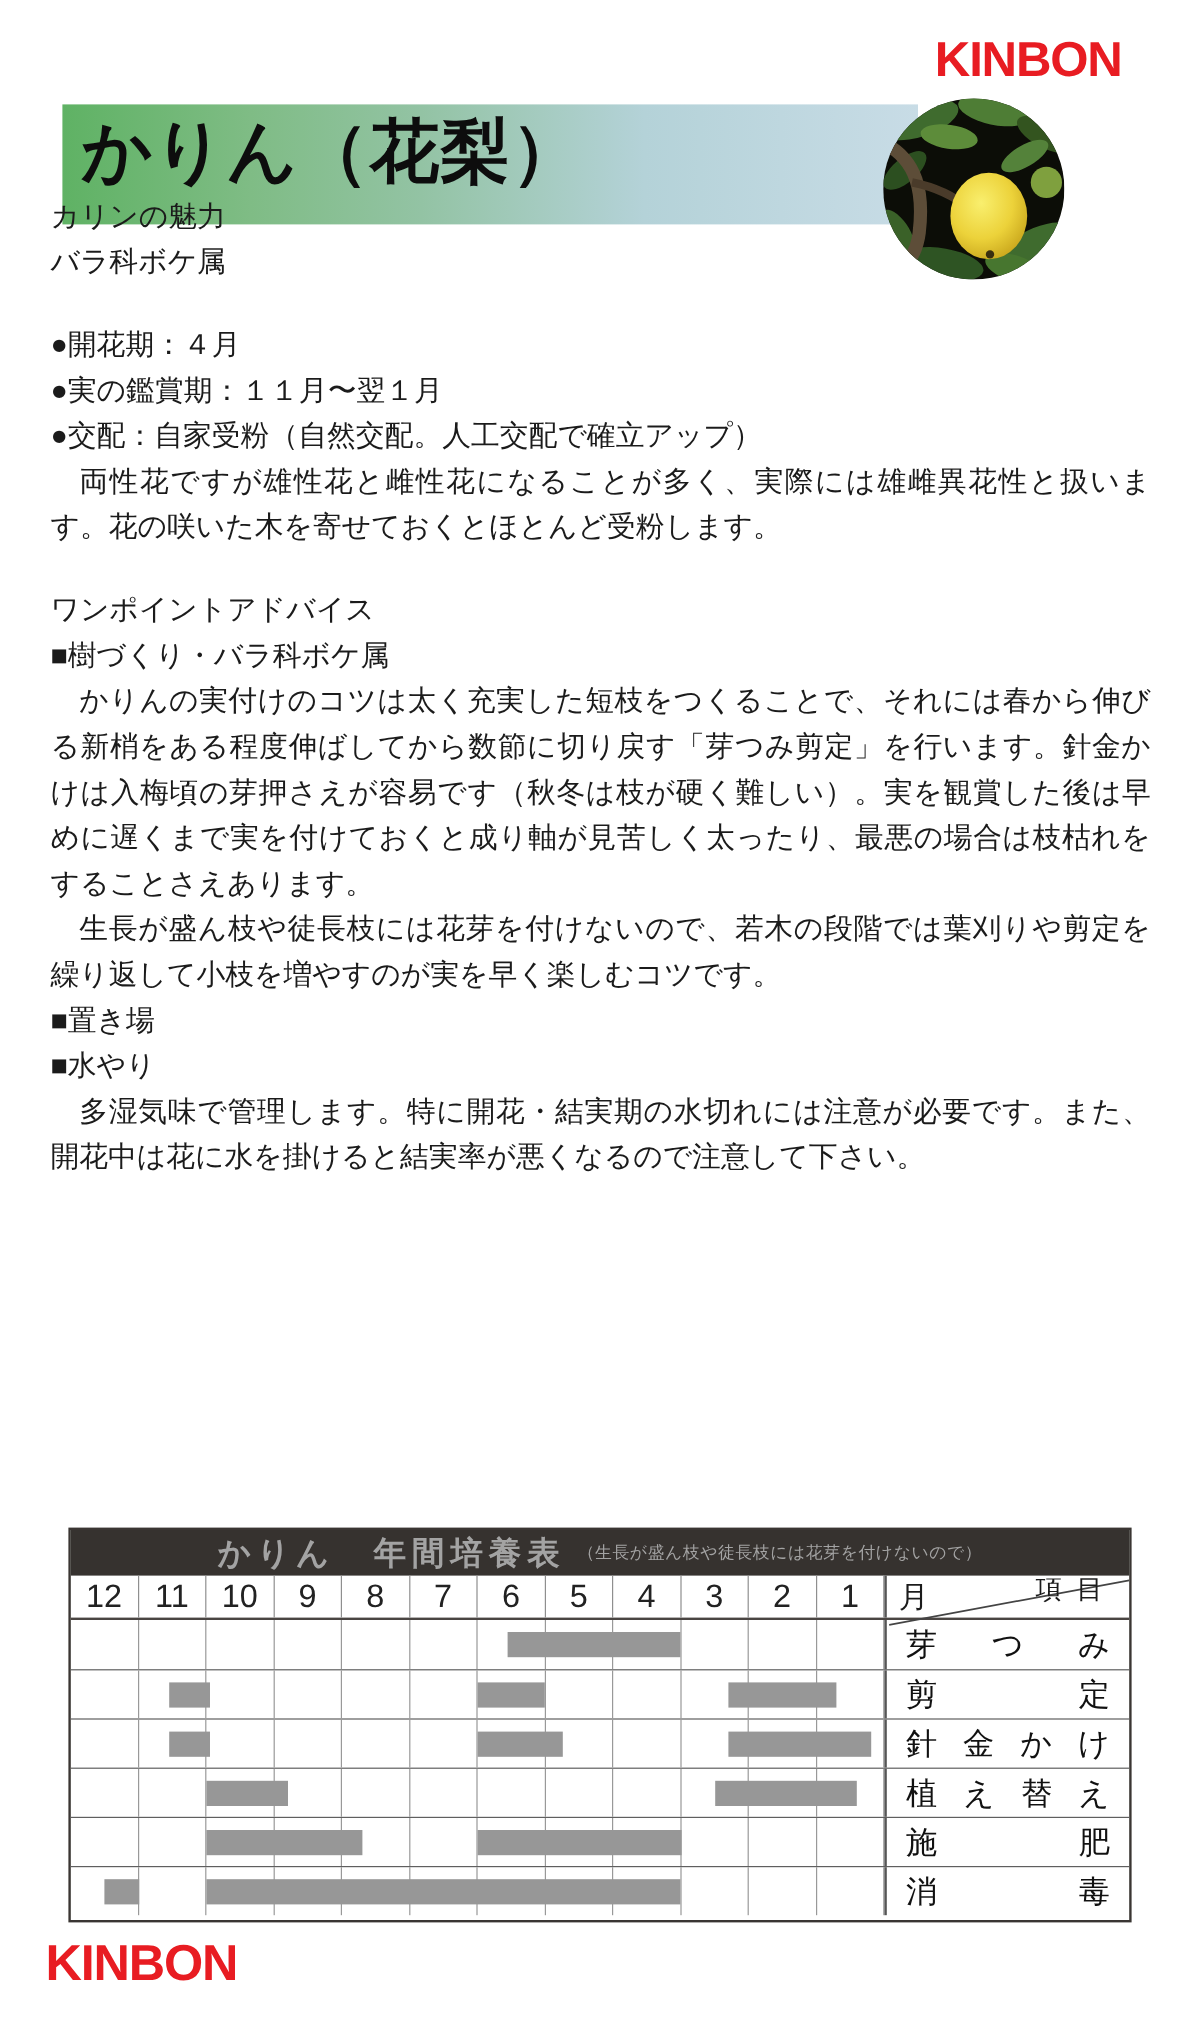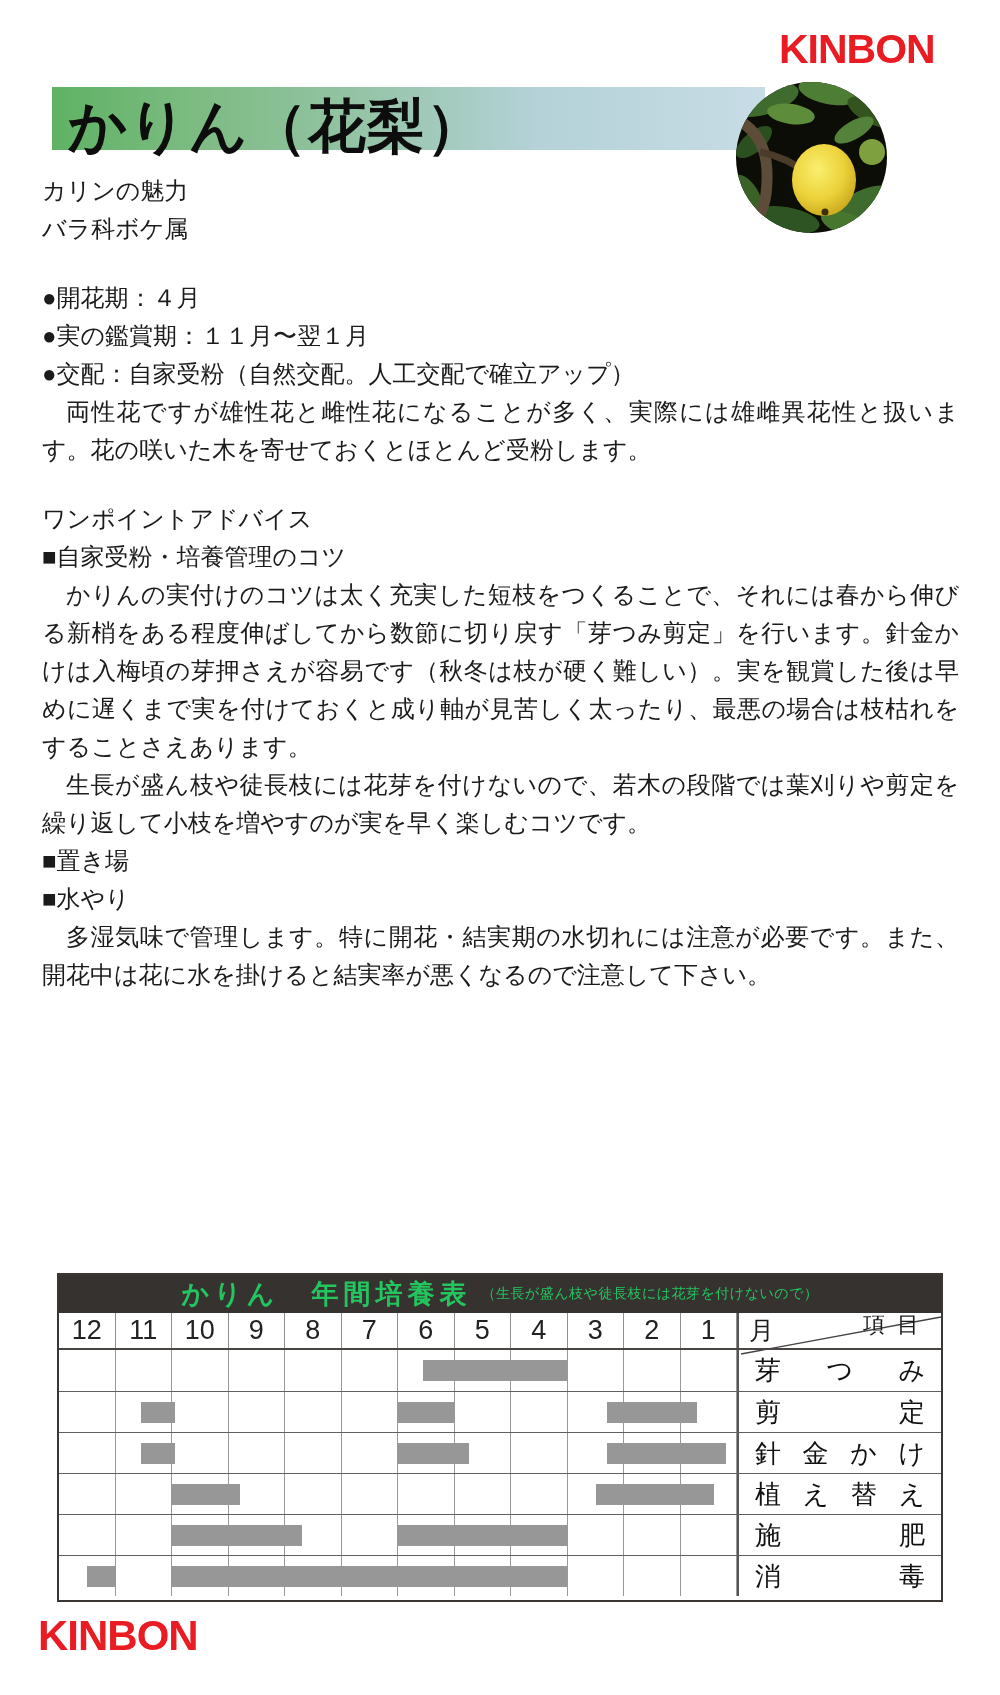--- a/index.html
+++ b/index.html
@@ -4,37 +4,37 @@
 <style>
   html,body{margin:0;padding:0;background:#ffffff;}
   #canvas{position:relative;width:1000px;height:1695px;background:#ffffff;overflow:hidden;
           font-family:"Liberation Sans","DejaVu Sans",sans-serif;color:#1b1b1b;}
 
   .brand-logo{position:absolute;color:#e81c22;font-weight:900;letter-spacing:-1px;
               font-family:"Liberation Sans","DejaVu Sans",sans-serif;}
   #brand-top{left:779px;top:26px;font-size:41px;}
   #brand-bottom{left:38px;top:1612px;font-size:42px;}
 
-  #title-banner{position:absolute;left:52px;top:87px;width:713px;height:63px;
+  #title-banner{position:absolute;left:52px;top:87px;width:713px;height:100px;
     background:linear-gradient(90deg,#5fb264 0%,#7fbc85 22%,#93c3a4 42%,#b4d2d8 68%,#c8dce6 100%);}
   #title-banner .t{font-family:"Liberation Serif","DejaVu Serif",serif;font-weight:600;
     font-size:58px;line-height:79px;padding-left:16px;color:#0d0d0d;letter-spacing:1px;white-space:nowrap;}
 
   #photo{position:absolute;left:736px;top:82px;width:151px;height:151px;}
 
-  #body-text{position:absolute;left:42px;top:172px;width:917px;font-size:24px;line-height:38px;
+  #body-text{position:absolute;left:42px;top:162px;width:917px;font-size:24px;line-height:38px;
     text-align:justify;}
   #body-text p{margin:0;}
   #body-text p.indent{text-indent:1em;}
   #body-text div.gap{height:31px;}
 
   
   #cal-table{position:absolute;left:57px;top:1273px;width:886px;height:329px;
     border:2px solid #3a3633;box-sizing:border-box;background:#fff;}
-  #cal-title{height:38px;background:#36322f;color:#22c55e;display:flex;align-items:center;
+  #cal-title{height:38px;background:#36322f;color:#a3a3a3;display:flex;align-items:center;
     justify-content:center;gap:10px;white-space:nowrap;}
   #cal-title .main{font-family:"Liberation Serif","DejaVu Serif",serif;font-weight:700;
     font-size:27px;letter-spacing:5px;}
   #cal-title .note{font-size:14px;letter-spacing:0.5px;font-weight:500;}
 
   .cal-cols{display:flex;height:37px;box-sizing:border-box;}
   .cal-mcell{flex:1 1 0;border-right:1px solid #8f8f8f;display:flex;align-items:center;
     justify-content:center;font-size:27px;color:#222;box-sizing:border-box;}
   .cal-mcell:last-child{border-right:none;}
   #cal-head{border-bottom:2px solid #4a4542;}
@@ -100,21 +100,21 @@
   <div id="body-text">
       <p>カリンの魅力</p>
       <p>バラ科ボケ属</p>
       <div class="gap"></div>
       <p>●開花期：４月</p>
       <p>●実の鑑賞期：１１月〜翌１月</p>
       <p>●交配：自家受粉（自然交配。人工交配で確立アップ）</p>
       <p class="indent">両性花ですが雄性花と雌性花になることが多く、実際には雄雌異花性と扱います。花の咲いた木を寄せておくとほとんど受粉します。</p>
       <div class="gap"></div>
       <p>ワンポイントアドバイス</p>
-      <p>■自家受粉・培養管理のコツ</p>
+      <p>■樹づくり・バラ科ボケ属</p>
       <p class="indent">かりんの実付けのコツは太く充実した短枝をつくることで、それには春から伸びる新梢をある程度伸ばしてから数節に切り戻す「芽つみ剪定」を行います。針金かけは入梅頃の芽押さえが容易です（秋冬は枝が硬く難しい）。実を観賞した後は早めに遅くまで実を付けておくと成り軸が見苦しく太ったり、最悪の場合は枝枯れをすることさえあります。</p>
       <p class="indent">生長が盛ん枝や徒長枝には花芽を付けないので、若木の段階では葉刈りや剪定を繰り返して小枝を増やすのが実を早く楽しむコツです。</p>
       <p>■置き場</p>
       <p>■水やり</p>
       <p class="indent">多湿気味で管理します。特に開花・結実期の水切れには注意が必要です。また、開花中は花に水を掛けると結実率が悪くなるので注意して下さい。</p>
     </div>
 
   <div id="cal-table">
     <div id="cal-title">
       <span class="main">かりん　年間培養表</span>

